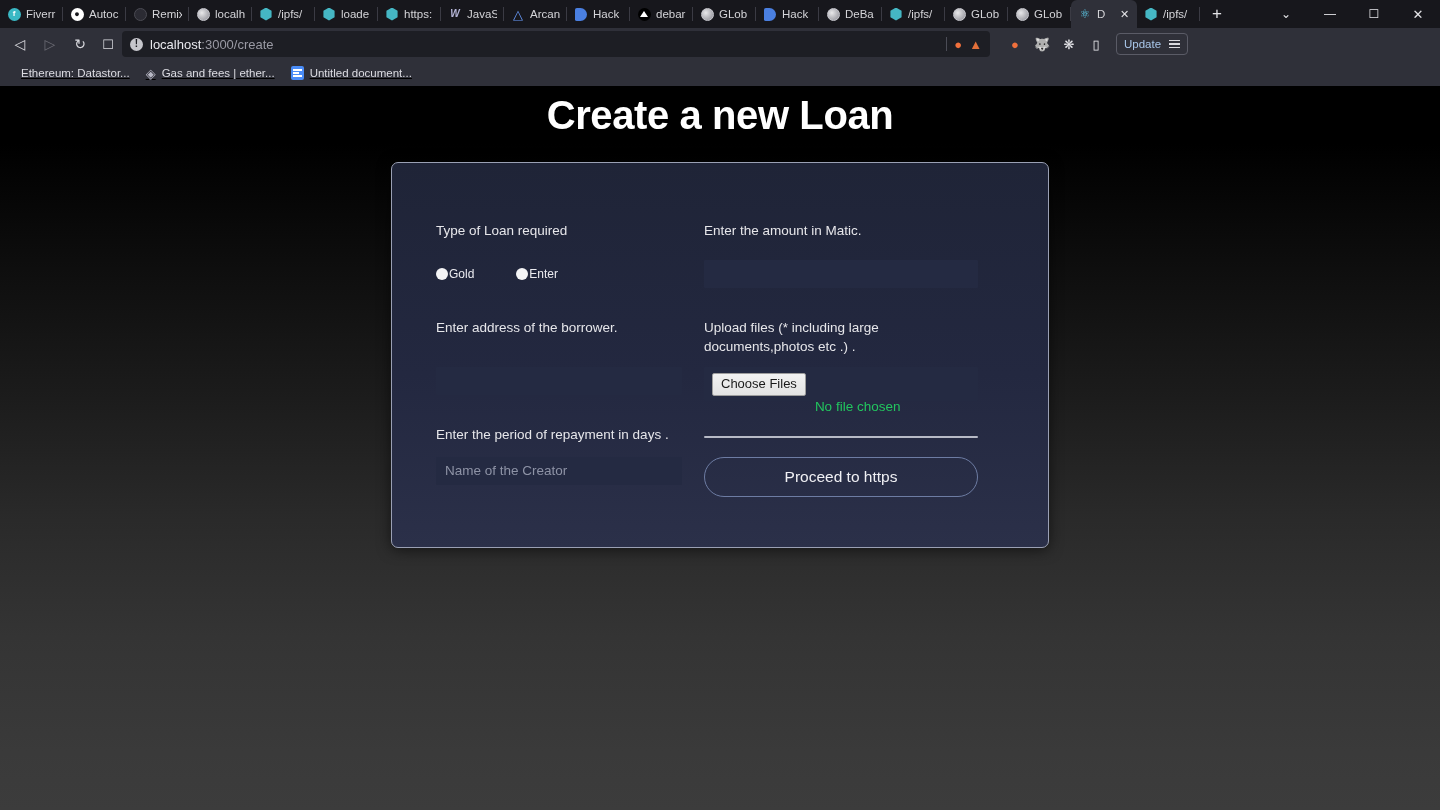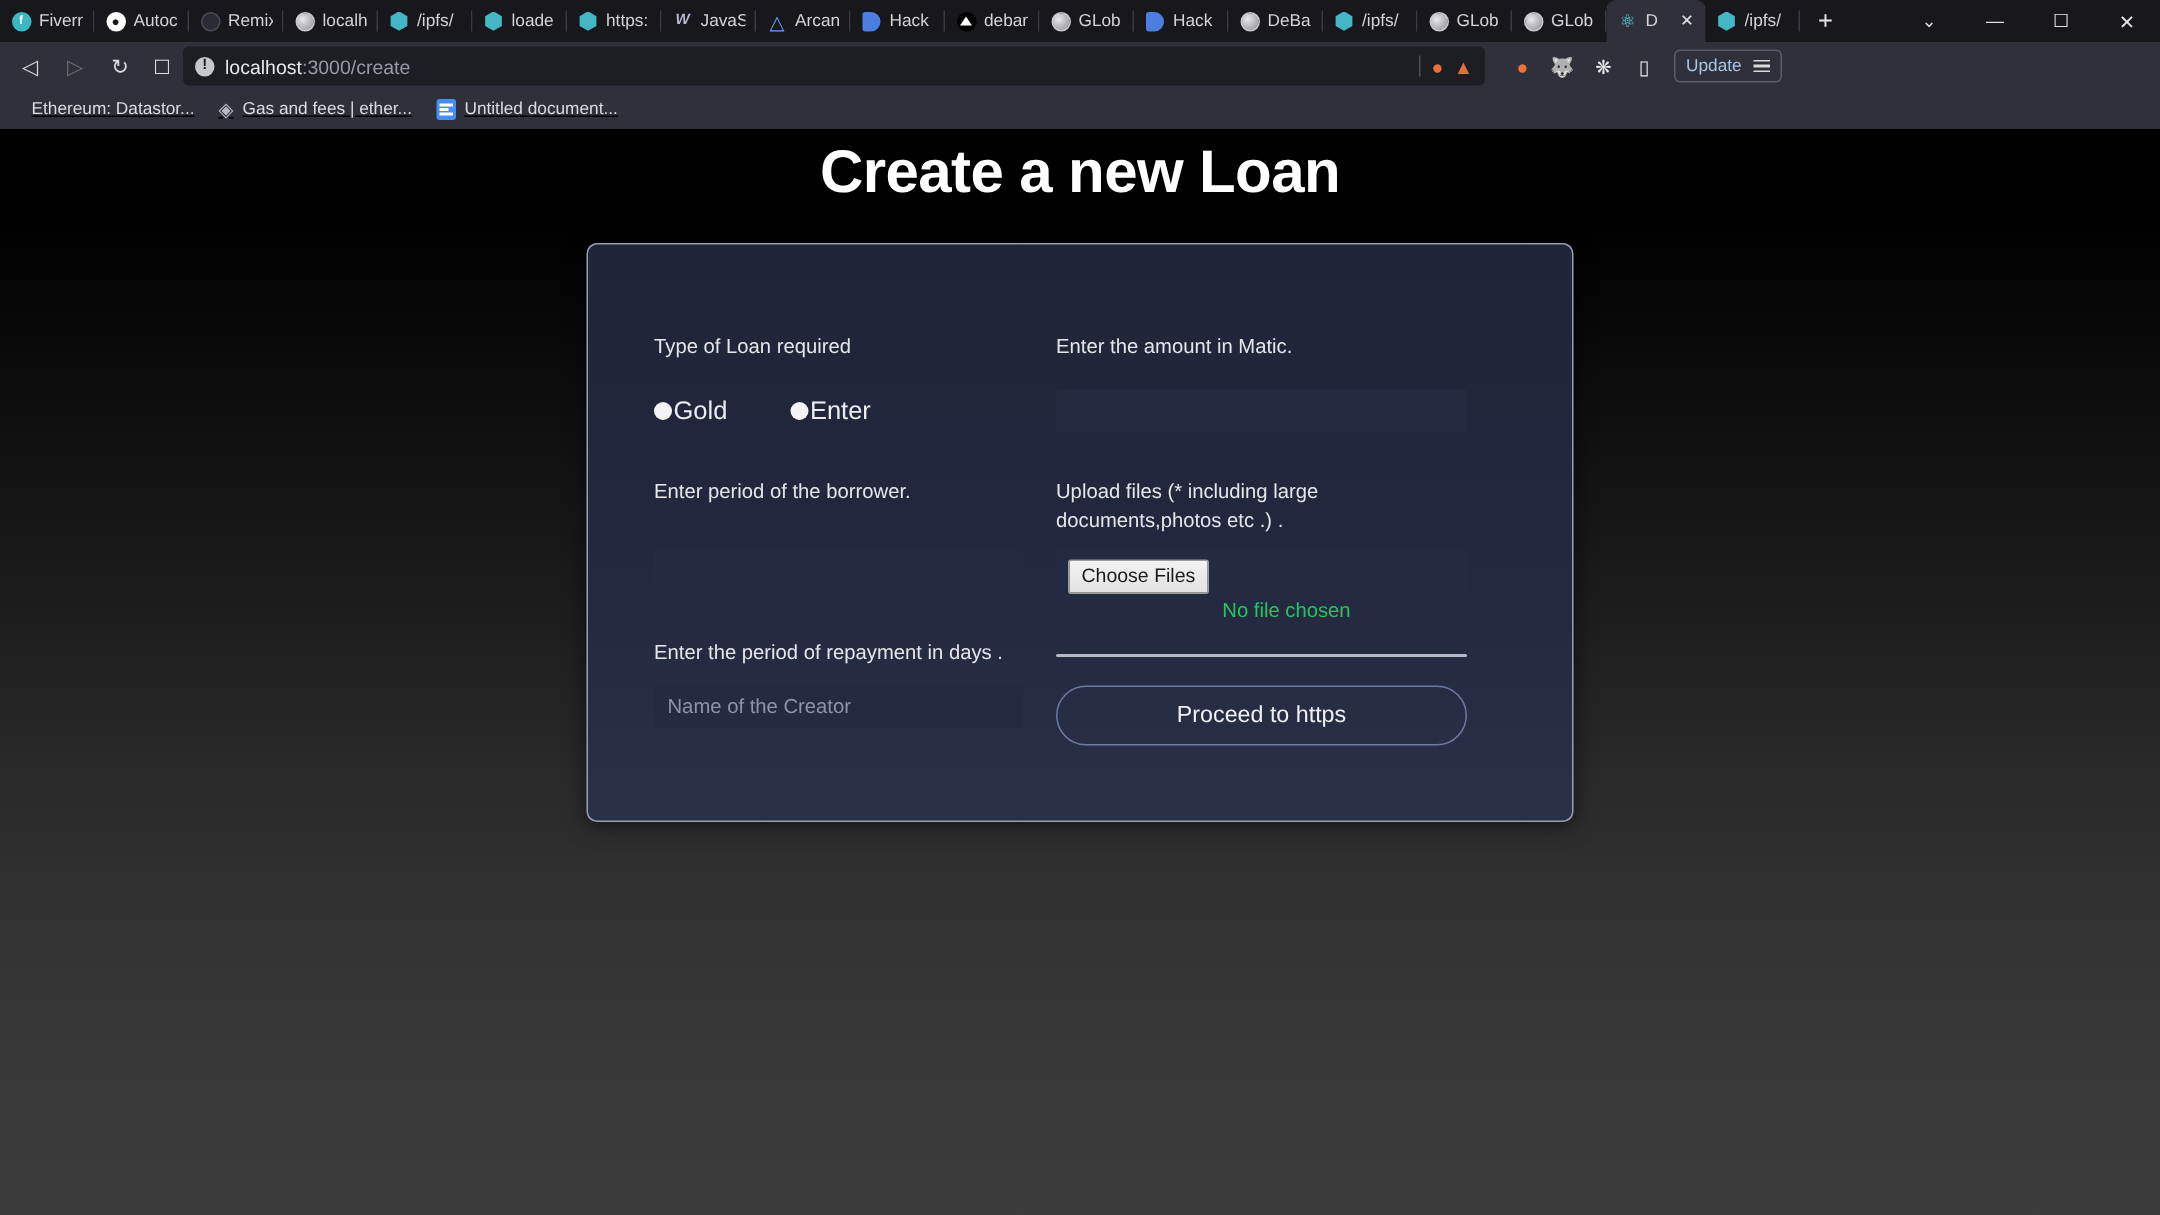--- a/index.html
+++ b/index.html
@@ -169,21 +169,21 @@
   .a-periodlbl{ grid-area: periodlbl; margin-bottom: 12px; }
   .a-periodinp{ grid-area: periodinp; }
   .a-hr       { grid-area: hr; display:flex; align-items:center; margin-bottom: 8px; }
   .a-submit   { grid-area: submit; display:flex; align-items:flex-start; }
 
   .radio-wrap { display: flex; align-items: center; gap: 1px; }
   .radio-dot {
     width: 12px; height: 12px; border-radius: 50%; background: #f4f4f6;
     flex: 0 0 12px;
   }
-  .radio-label { color: #ebebf0; font-size: 17px; }
+  .radio-label { color: #ebebf0; font-size: 12px; }
 
   .filebox {
     background: #242a42; height: 34px; width: 100%; display: flex; align-items: center;
     padding: 0 8px; gap: 9px; border-radius: 1px;
   }
   .choose-files {
     background: linear-gradient(to bottom, #f2f2f2, #e3e3e3);
     border: 1px solid #9d9d9d; border-radius: 2px;
     color: #1a1a1a; font-size: 13px; padding: 2px 8px; line-height: 1.3;
     font-family: "Liberation Sans", sans-serif;
@@ -402,21 +402,21 @@
           </label>
           <label class="radio-wrap">
             <span class="radio-dot"></span>
             <span class="radio-label">Enter</span>
           </label>
         </div>
 
         <div class="lbl a-amountlbl">Enter the amount in Matic.</div>
         <input class="fld a-amountinp" type="text" placeholder="" style="">
 
-        <div class="lbl a-addrlbl">Enter period of the borrower.</div>
+        <div class="lbl a-addrlbl">Enter address of the borrower.</div>
         <input class="fld a-addrinp" type="text" placeholder="" style="">
 
         <div class="lbl a-uploadlbl">Upload files (* including large documents,photos etc .) .</div>
         <div class="filebox a-uploadinp">
           <button class="choose-files">Choose Files</button>
           <span class="no-file">No file chosen</span>
         </div>
 
         <div class="lbl a-periodlbl">Enter the period of repayment in days .</div>
         <input class="fld a-periodinp" type="text" placeholder="Name of the Creator" style="">

